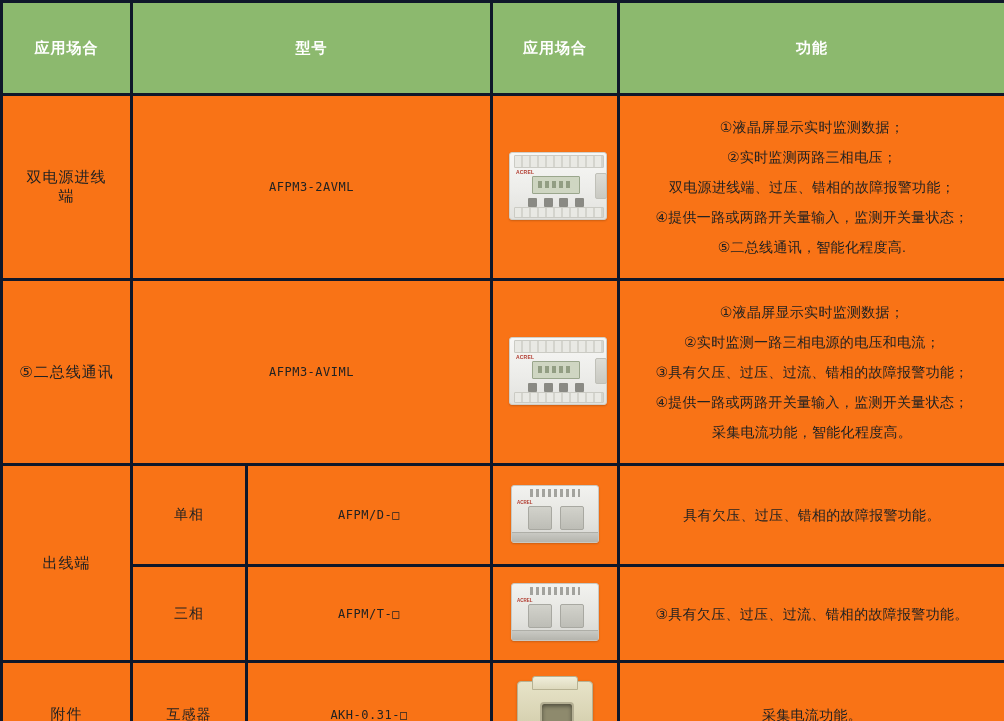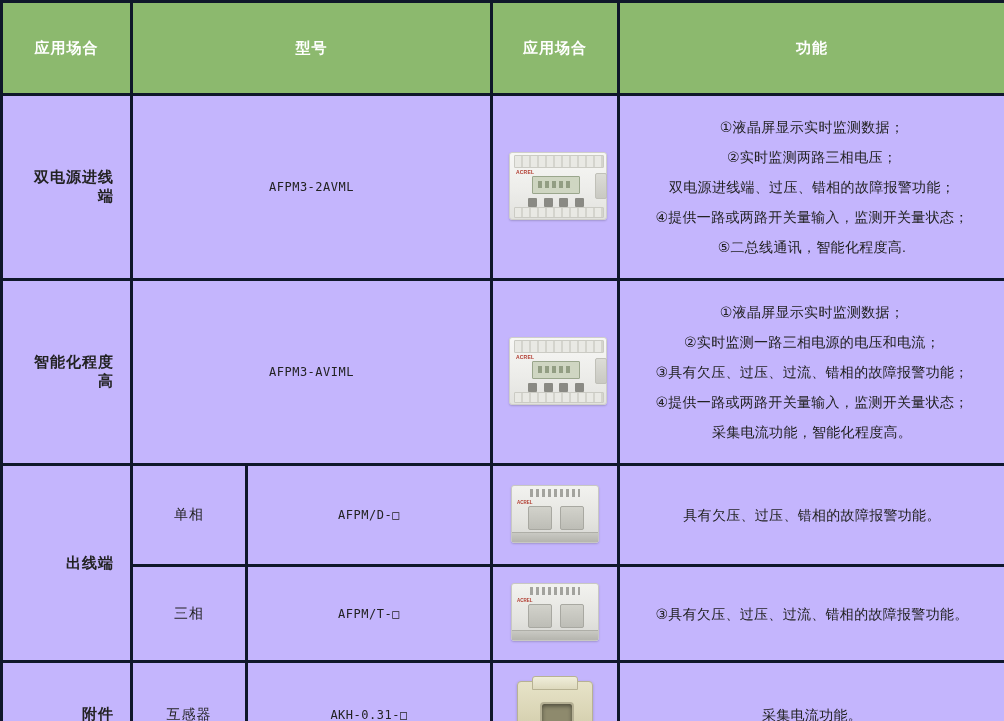--- a/index.html
+++ b/index.html
@@ -32,30 +32,29 @@
   thead th {
     background: #8cb96e;
     color: #ffffff;
     font-size: 15px;
     font-weight: bold;
     height: 58px;
     letter-spacing: 1px;
     border: 1px solid #8cb96e;
   }
   tbody td {
-    background: #c4b5fd;
+    background: #f97316;
     color: #222222;
     font-size: 14px;
     text-align: center;
   }
   td.app {
-    font-weight: bold;
+    font-weight: normal;
     font-size: 15px;
     letter-spacing: 1px;
-    text-align: right;
   }
   td.model {
     font-size: 12px;
     letter-spacing: 0.5px;
     font-family: "DejaVu Sans Mono", "Liberation Mono", monospace;
   }
   td.phase {
     font-size: 14px;
     letter-spacing: 1px;
   }
@@ -271,21 +270,21 @@
         <td class="func">
           <div class="func-line">①液晶屏显示实时监测数据；</div>
           <div class="func-line">②实时监测两路三相电压；</div>
           <div class="func-line">双电源进线端、过压、错相的故障报警功能；</div>
           <div class="func-line">④提供一路或两路开关量输入，监测开关量状态；</div>
           <div class="func-line">⑤二总线通讯，智能化程度高.</div>
         </td>
       </tr>
 
       <tr style="height:176px">
-        <td class="app">智能化程度高</td>
+        <td class="app">⑤二总线通讯</td>
         <td class="model" colspan="2">AFPM3-AVIML</td>
         <td class="photo">
           <span class="prod prod-afpm3">
             <span class="top-term"></span>
             <span class="brand">ACREL</span>
             <span class="lcd"></span>
             <span class="btns">
                 <i></i>
                 <i></i>
                 <i></i>

